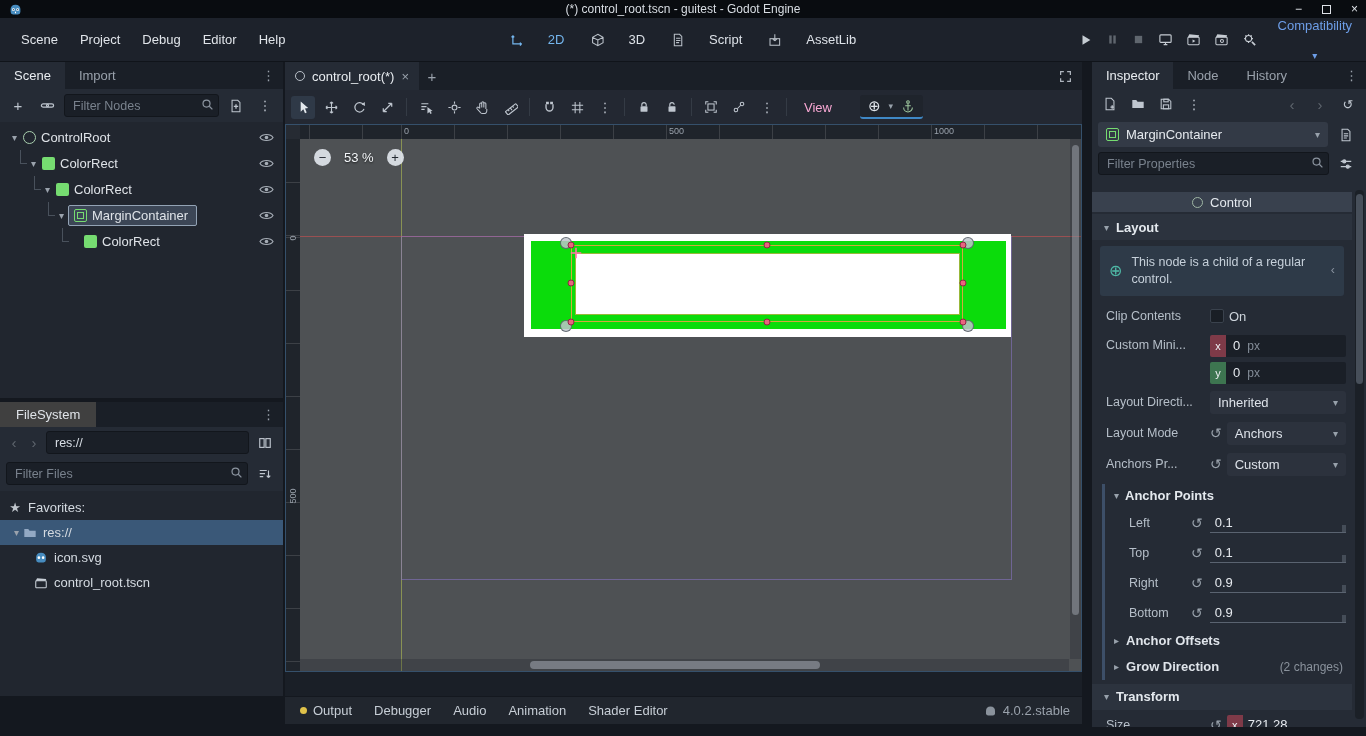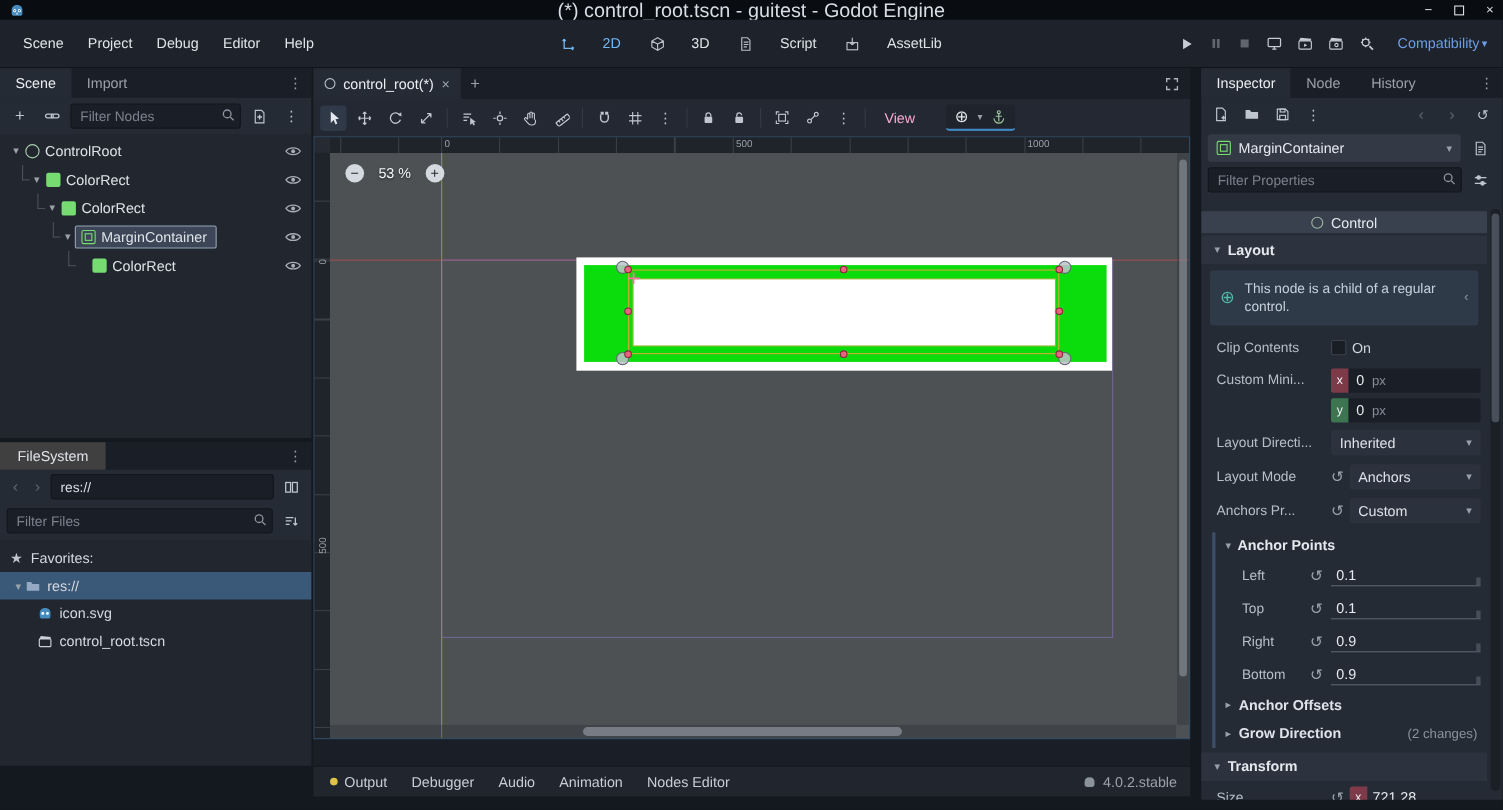--- a/index.html
+++ b/index.html
@@ -5,38 +5,38 @@
 *{margin:0;padding:0;box-sizing:border-box;}
 html,body{width:1366px;height:736px;overflow:hidden;background:#14181f;
   font-family:"Liberation Sans",sans-serif;font-size:13px;color:#cfd6de;}
 #app{position:absolute;width:1366px;height:736px;background:#14181f;}
 svg{display:block;}
 input{outline:none;}
 
 
 .titlebar{position:absolute;left:0;top:0;width:1366px;height:18px;background:#090c10;
   display:flex;align-items:center;padding:0 8px;}
-.titlebar .ttext{position:absolute;left:0;right:0;text-align:center;font-size:18px;color:#d8dde3;}
+.titlebar .ttext{position:absolute;left:0;right:0;text-align:center;font-size:12px;color:#d8dde3;}
 .wctrl{margin-left:auto;display:flex;align-items:center;gap:20px;z-index:2;color:#dfe3e8;}
 .wctrl .wbtn{font-size:12px;line-height:12px;cursor:default;}
 .maxbox{width:9px;height:9px;border:1.2px solid #dfe3e8;}
 
 
 .menubar{position:absolute;left:0;top:18px;width:1366px;height:44px;background:#1d222b;
   border-bottom:1px solid #10141a;display:flex;align-items:center;}
 .menus{display:flex;align-items:center;padding-left:10px;}
 .menu-item{padding:0 11px;height:28px;display:flex;align-items:center;color:#e0e4e9;border-radius:3px;}
 .workspaces{position:absolute;left:50%;transform:translateX(-50%);display:flex;align-items:center;gap:26px;}
 .ws{display:flex;align-items:center;gap:24px;color:#dde2e8;}
 .ws .wicon{color:#b9c0c8;}
 .ws.active,.ws.active .wicon{color:#74b6ee;}
 .runbar{margin-left:auto;display:flex;align-items:center;gap:13px;padding-right:14px;}
 .rbtn{color:#c6ccd3;}
 .rbtn.dim{color:#5f666e;}
-.renderer{display:flex;align-items:center;gap:2px;color:#6d9ee8;padding-left:8px;}
+.renderer{display:flex;align-items:center;gap:17px;color:#6d9ee8;padding-left:8px;flex-direction:column;}
 .renderer .arr{font-size:10px;}
 
 
 .panel{position:absolute;background:#252b35;}
 .tabbar{height:27px;background:#1a1f27;display:flex;align-items:stretch;}
 .tab{padding:0 14px;display:flex;align-items:center;color:#99a1ab;font-size:13px;}
 .tab.active{background:#252b35;color:#e9edf1;}
 .tabbar .dots{margin-left:auto;display:flex;align-items:center;padding:0 8px;color:#9aa2ac;}
 .toolrow{height:33px;display:flex;align-items:center;gap:5px;padding:0 6px;}
 .ibtn{min-width:24px;height:23px;display:flex;align-items:center;justify-content:center;
@@ -651,21 +651,21 @@
     <span class="bbtn">
         <span>Debugger</span>
       </span>
     <span class="bbtn">
         <span>Audio</span>
       </span>
     <span class="bbtn">
         <span>Animation</span>
       </span>
     <span class="bbtn">
-        <span>Nodes Editor</span>
+        <span>Shader Editor</span>
       </span>
     <span class="version">
       <span>
           <svg width="13" height="12" viewBox="0 0 16 16">
             <path fill="#8a929c" d="M8 2C4 2 2 4.5 2 7.5V11a3 3 0 0 0 3 3h6a3 3 0 0 0 3-3V7.5C14 4.5 12 2 8 2Z"></path>
           </svg>
         </span>
       <span>4.0.2.stable</span>
     </span>
   </div>

